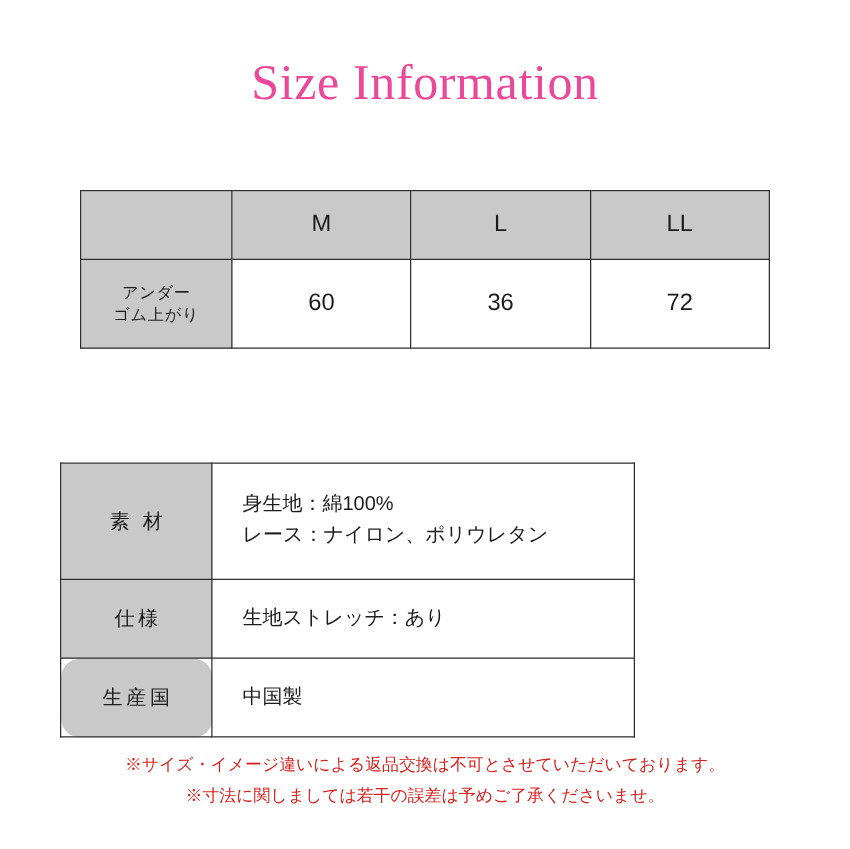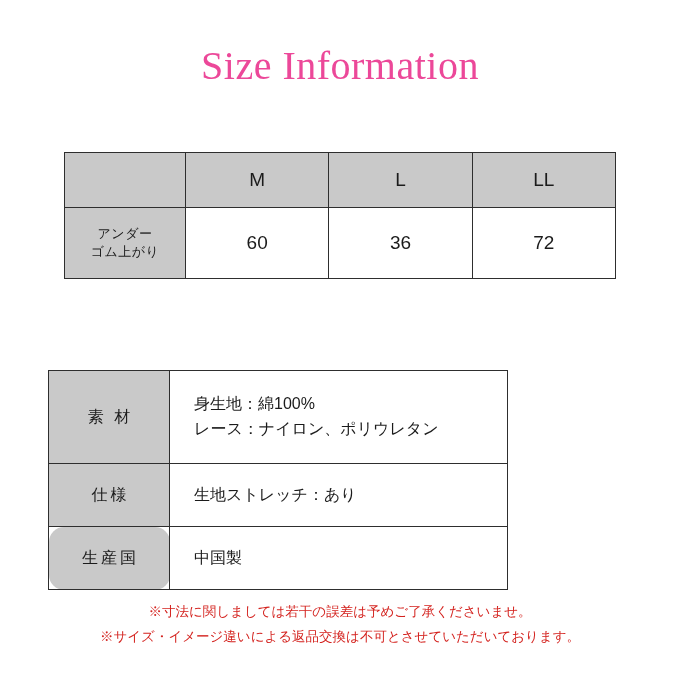--- a/index.html
+++ b/index.html
@@ -166,17 +166,17 @@
         <td class="sp-value r-spec">生地ストレッチ：あり</td>
       </tr>
       <tr>
         <td class="sp-label r-origin">生産国</td>
         <td class="sp-value r-origin">中国製</td>
       </tr>
     </tbody>
   </table>
 
   <div class="notes">
+    <div>※サイズ・イメージ違いによる返品交換は不可とさせていただいております。</div>
     <div>※寸法に関しましては若干の誤差は予めご了承くださいませ。</div>
-    <div>※サイズ・イメージ違いによる返品交換は不可とさせていただいております。</div>
   </div>
 
 </div>
 
 </body></html>

